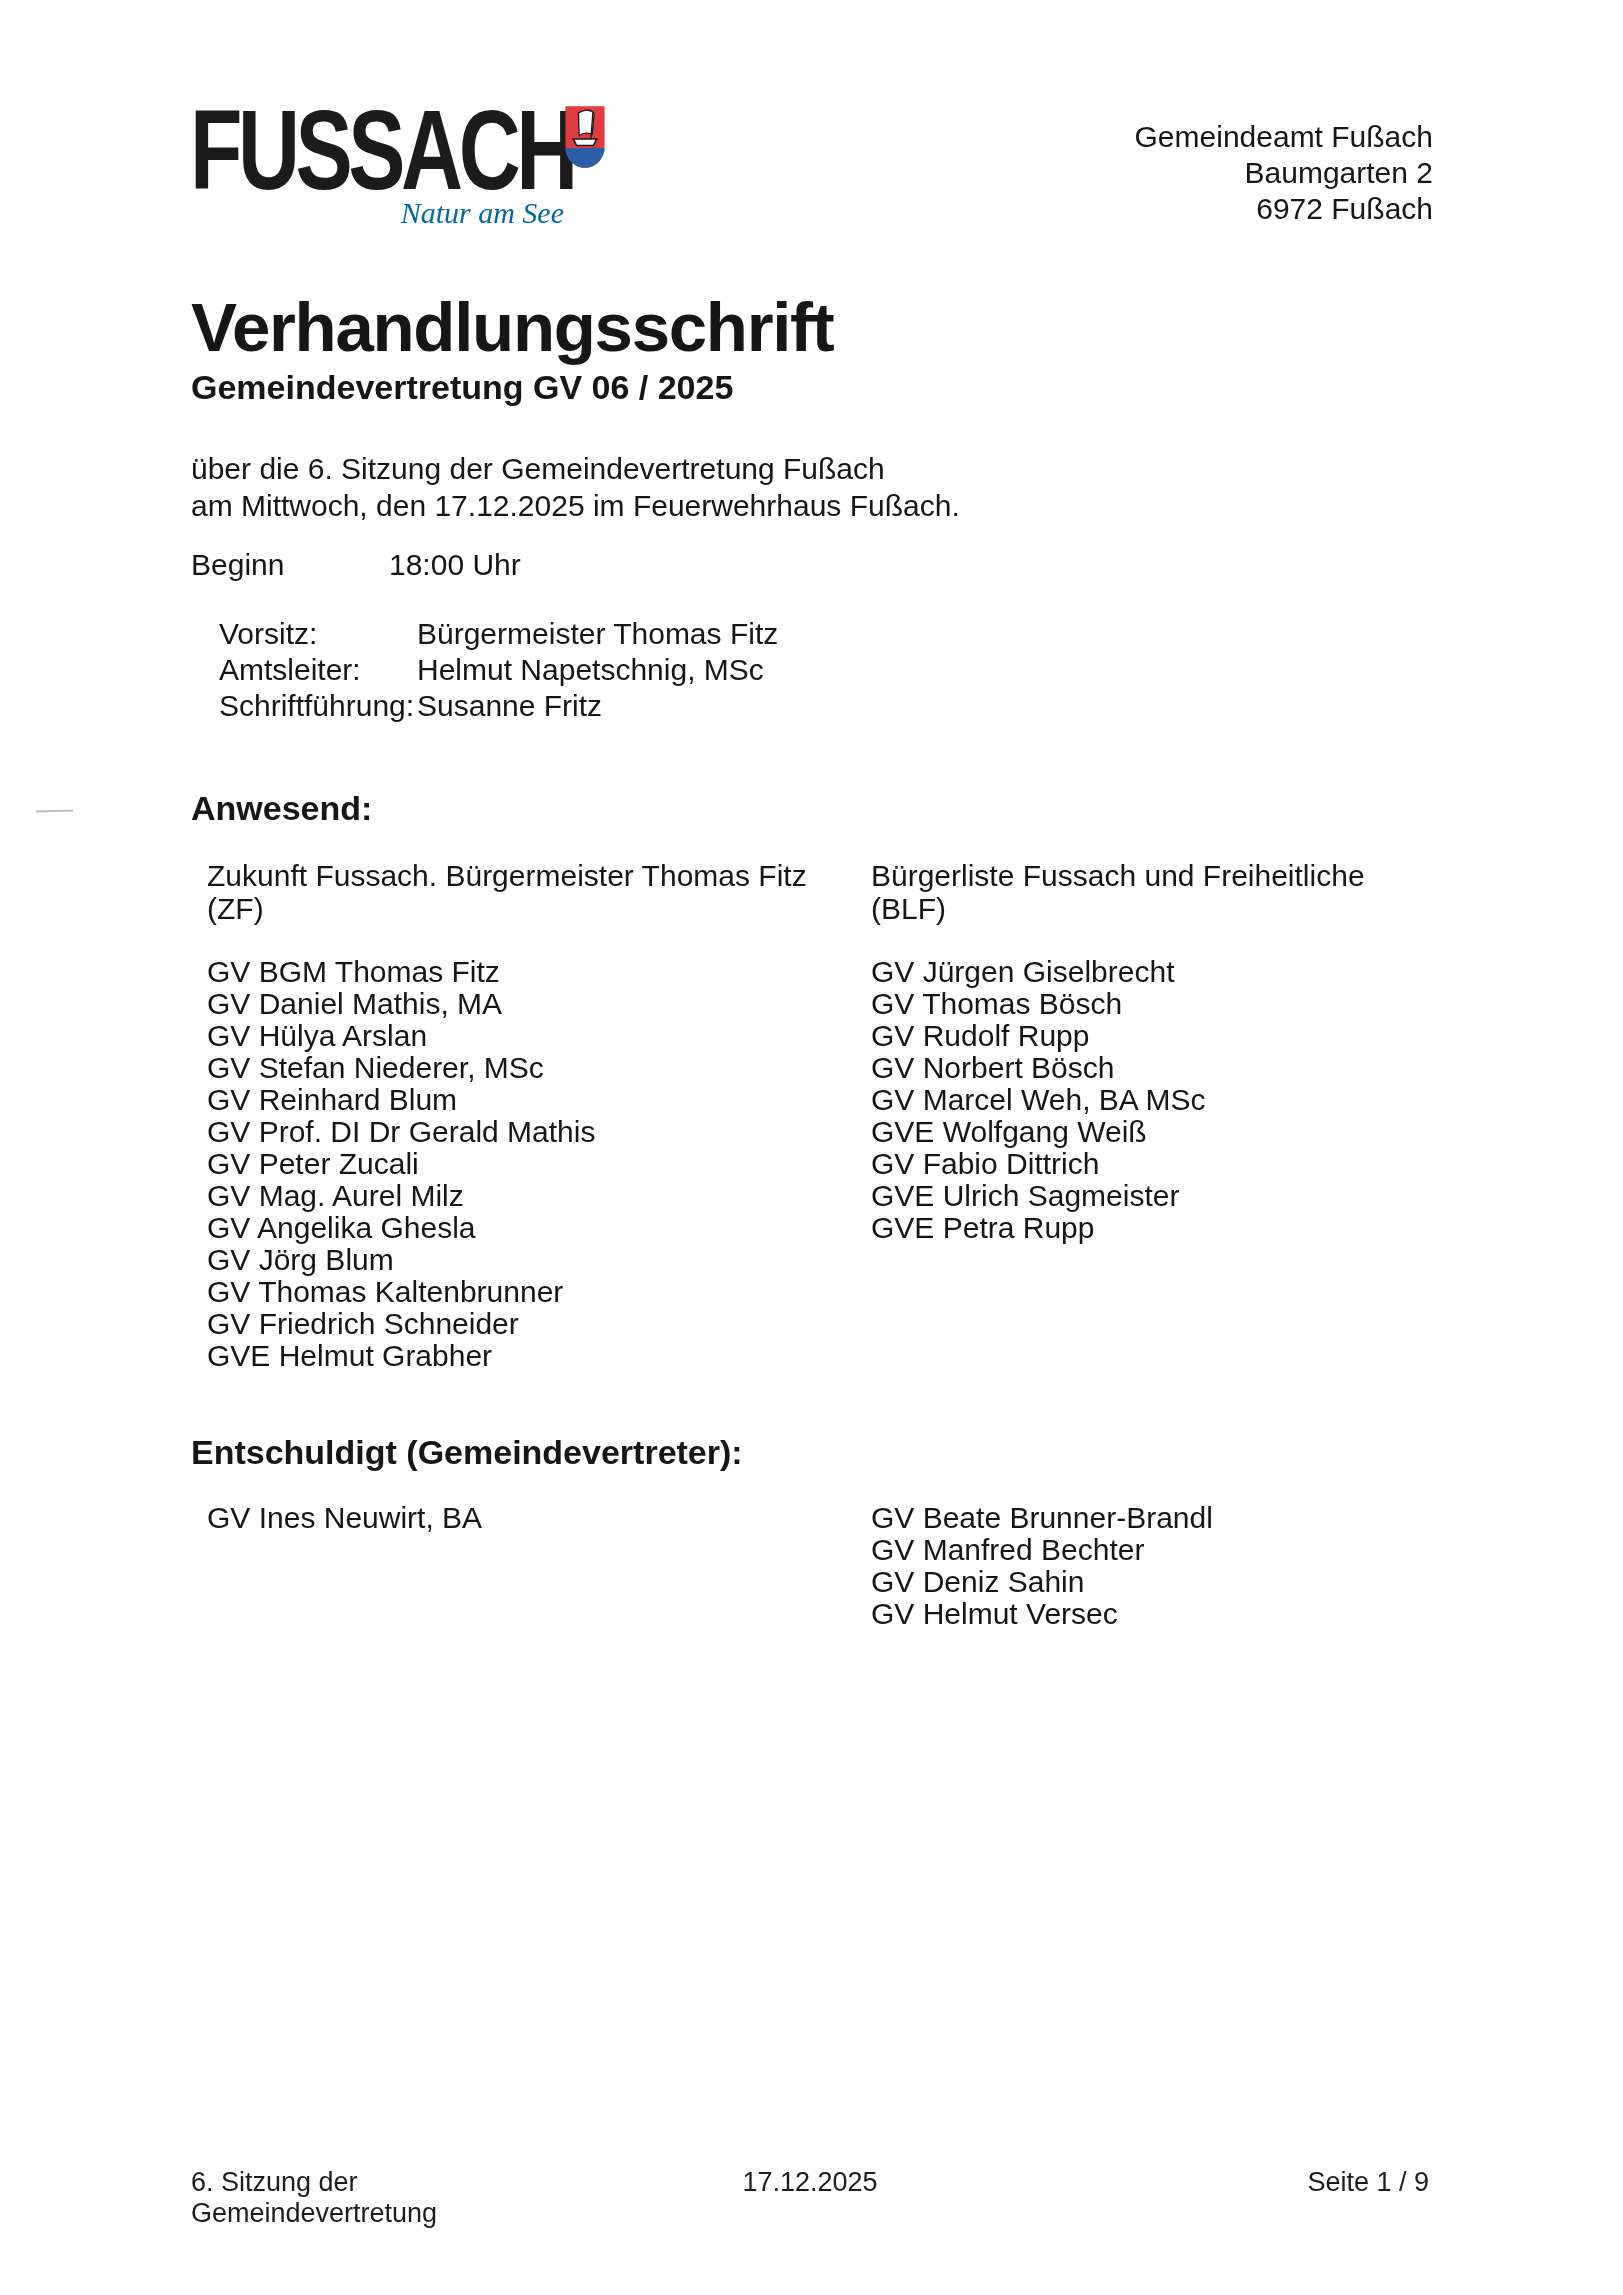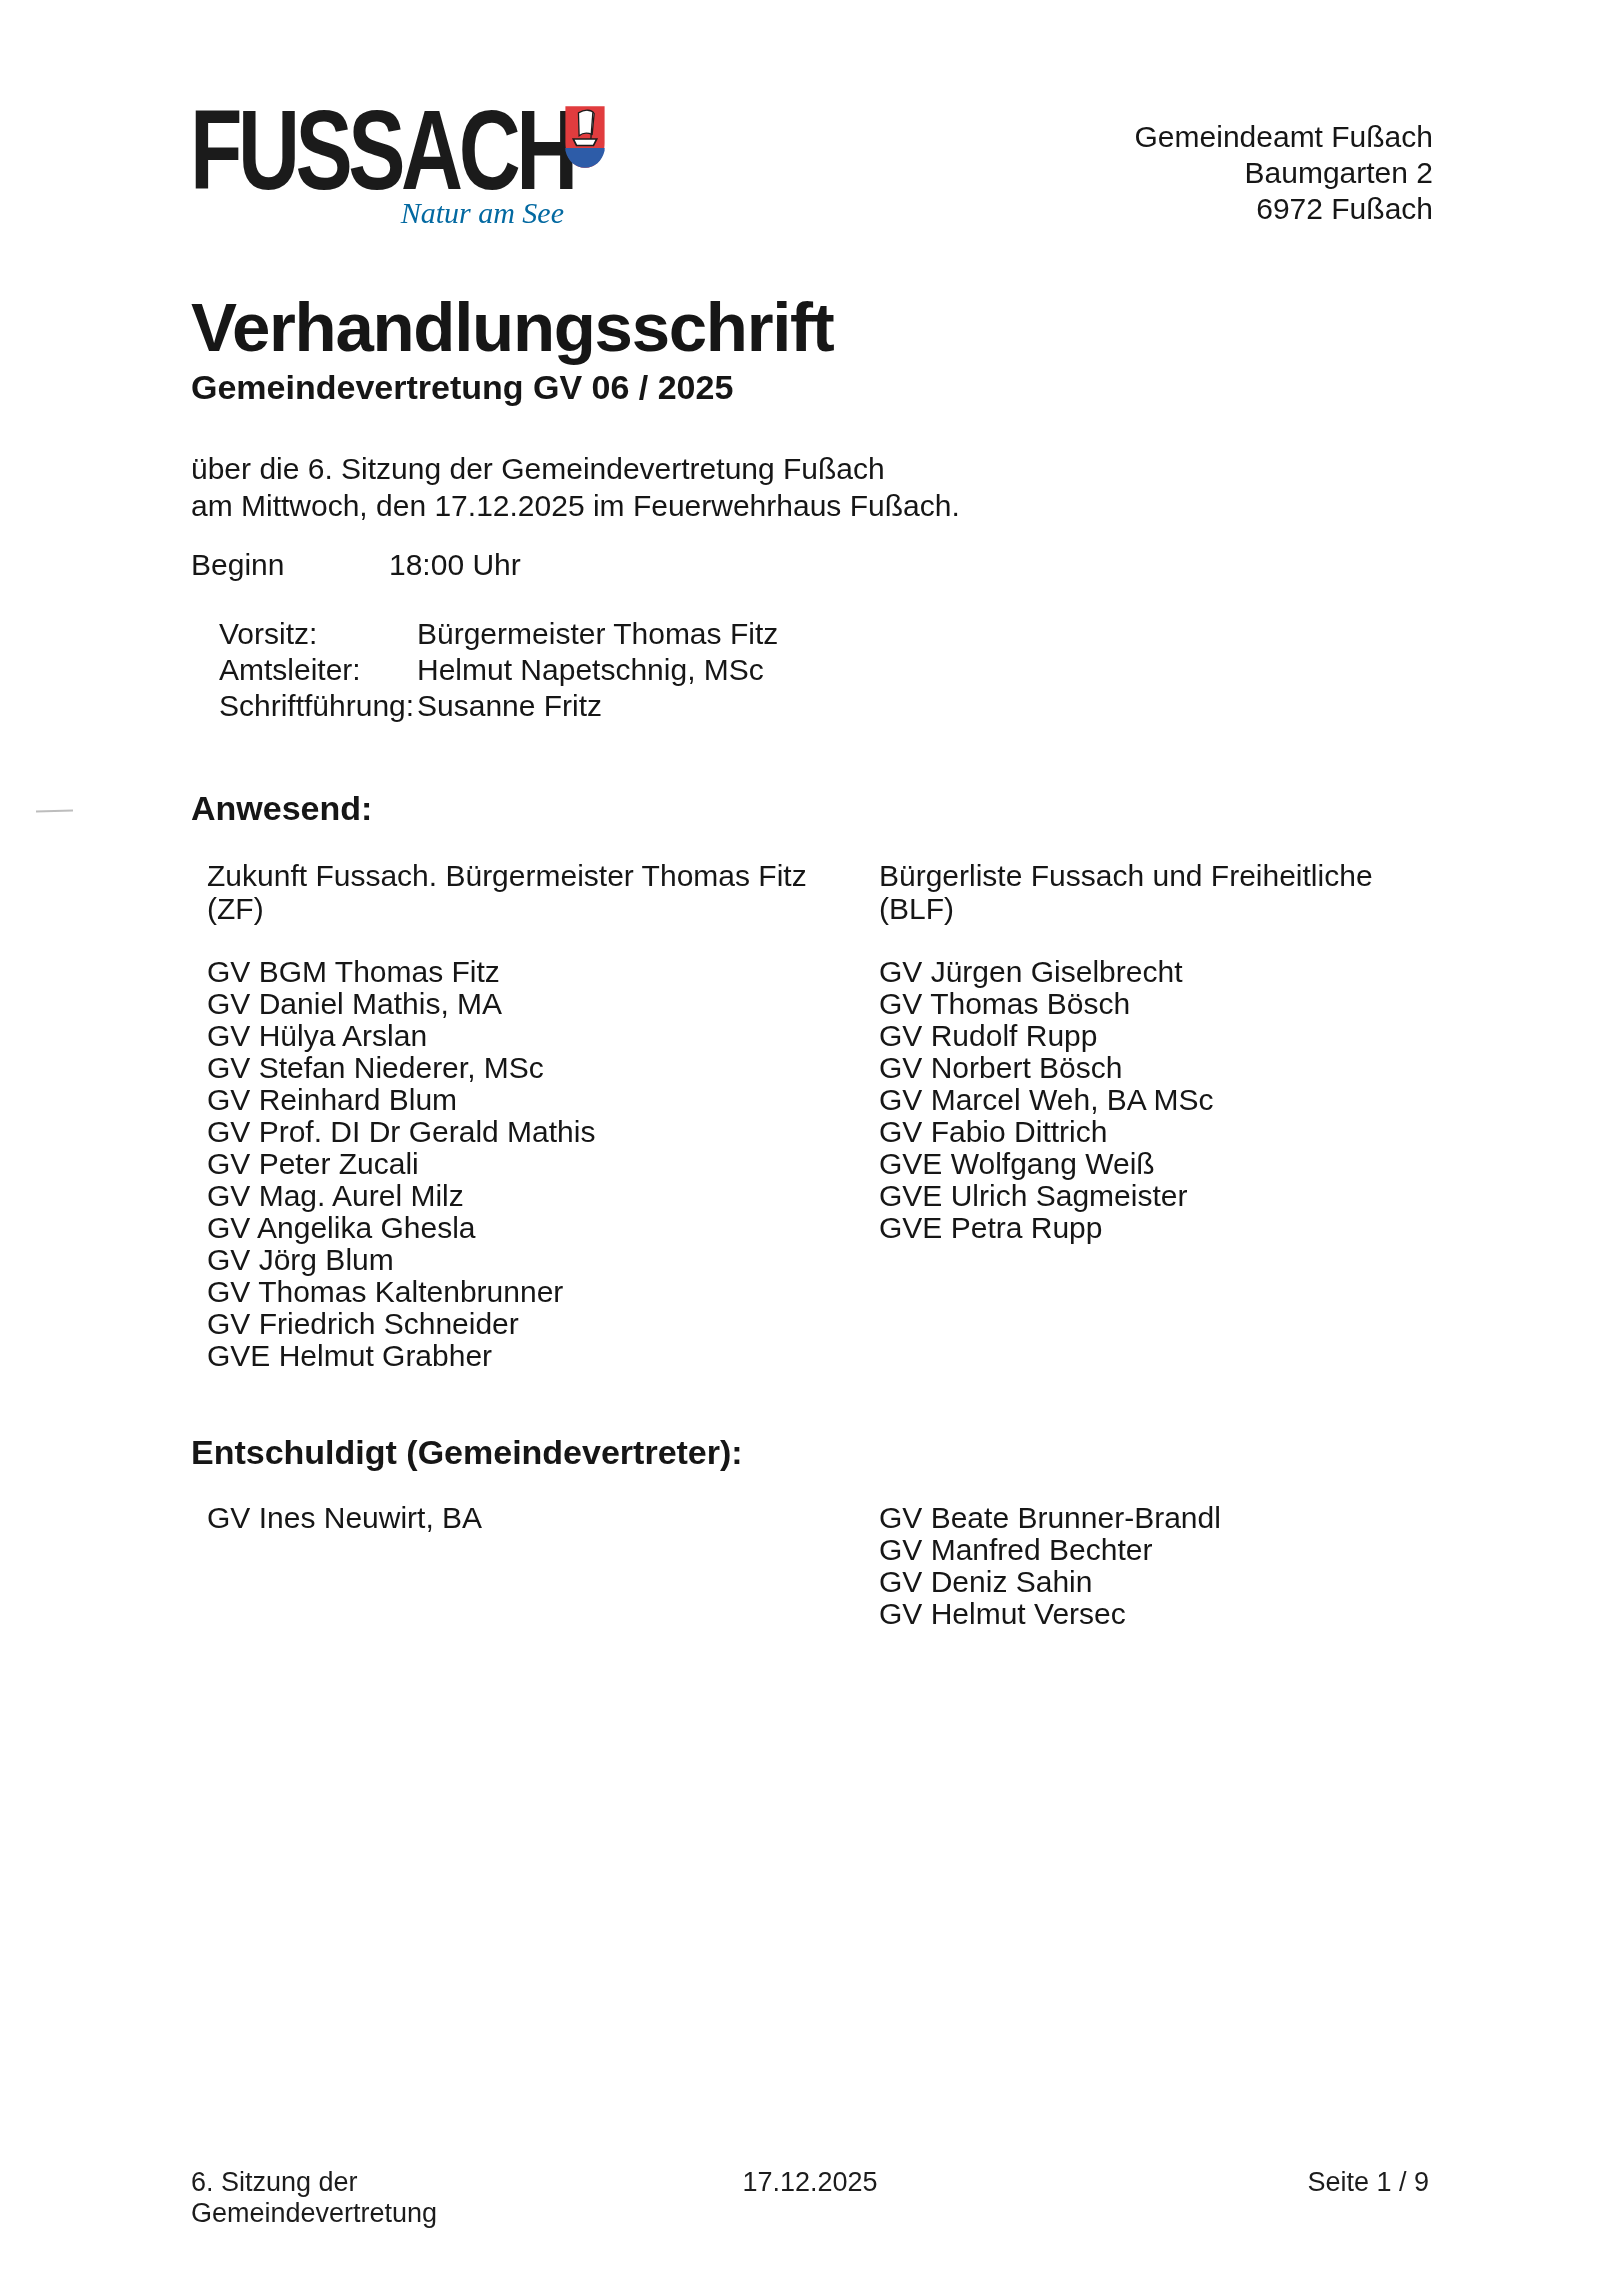--- a/index.html
+++ b/index.html
@@ -43,21 +43,21 @@
   .intro{position:absolute;left:191px;top:450px;font-size:30px;line-height:37px;}
   .beginn-row{position:absolute;left:191px;top:548px;display:flex;font-size:30px;}
   .beginn-row .lbl{width:198px;}
   .meta-rows{position:absolute;left:191px;top:616px;font-size:30px;line-height:36px;}
   .meta-row{display:flex;margin-left:28px;}
   .meta-row .lbl{width:198px;}
   
   .sec-heading{position:absolute;left:191px;font-size:34px;font-weight:700;}
   .h-anwesend{top:789px;}
   .h-entschuldigt{top:1433px;}
-  .cols{position:absolute;left:207px;display:flex;font-size:30px;gap:8px;}
+  .cols{position:absolute;left:207px;display:flex;font-size:30px;}
   .cols-anwesend{top:859px;}
   .cols-entschuldigt{top:1502px;}
   .col1{width:664px;}
   .col2{width:654px;}
   .party-header{line-height:33px;}
   .member-list{margin-top:31px;}
   .member-list .line,.plain-list .line{line-height:32px;white-space:nowrap;}
   .plain-list .line{line-height:32px;}
   
   .footer{
@@ -155,22 +155,22 @@
       <div class="party-header">
         <div>Bürgerliste Fussach und Freiheitliche</div>
         <div>(BLF)</div>
       </div>
       <div class="member-list">
           <div class="line">GV Jürgen Giselbrecht</div>
           <div class="line">GV Thomas Bösch</div>
           <div class="line">GV Rudolf Rupp</div>
           <div class="line">GV Norbert Bösch</div>
           <div class="line">GV Marcel Weh, BA MSc</div>
+          <div class="line">GVE Wolfgang Weiß</div>
           <div class="line">GV Fabio Dittrich</div>
-          <div class="line">GVE Wolfgang Weiß</div>
           <div class="line">GVE Ulrich Sagmeister</div>
           <div class="line">GVE Petra Rupp</div>
         </div>
     </div>
   </div>
 
   <div class="sec-heading h-entschuldigt">Entschuldigt (Gemeindevertreter):</div>
   <div class="cols cols-entschuldigt">
     <div class="col1 plain-list">
         <div class="line">GV Ines Neuwirt, BA</div>

